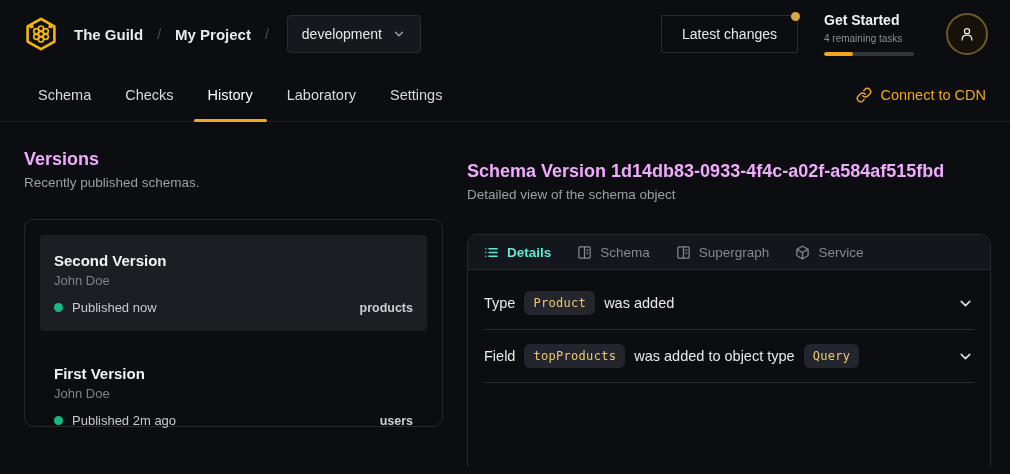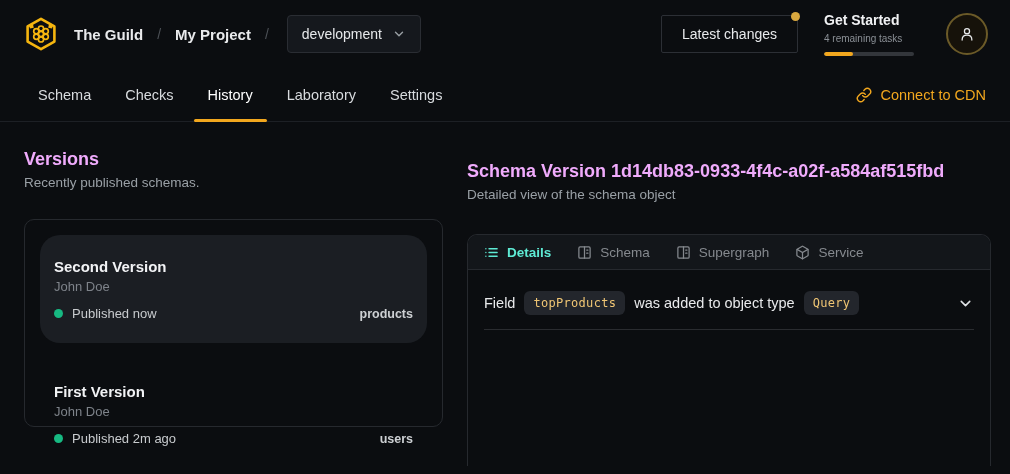--- a/index.html
+++ b/index.html
@@ -54,21 +54,21 @@
 
   
   .main{position:relative;height:352px;}
   .col-left{position:absolute;left:24px;top:0;width:419px;}
   .col-right{position:absolute;left:467px;top:12px;width:524px;}
   .col-title{font-size:18px;font-weight:700;color:#f0abfc;margin-top:26px;line-height:22px;}
   .col-sub{font-size:13.5px;color:var(--muted);margin-top:4px;line-height:18px;}
 
   
   .versions-card{margin-top:27px;border:1px solid var(--border);border-radius:10px;padding:15px;height:208px;}
-  .version-item{border-radius:20px;padding:22px 14px;cursor:pointer;}
+  .version-item{border-radius:4px;padding:16px 14px;cursor:pointer;}
   .version-item.selected{background:var(--item-bg);}
   .version-item + .version-item{margin-top:17px;}
   .v-title{font-size:15px;font-weight:600;color:#f2f3f5;line-height:19px;}
   .v-author{font-size:13px;color:var(--muted2);line-height:17px;margin-top:2px;}
   .v-row{display:flex;align-items:center;margin-top:11px;}
   .green-dot{width:9px;height:9px;border-radius:50%;background:var(--green);margin-right:9px;}
   .v-status{font-size:13px;color:#c8cbce;}
   .v-service{margin-left:auto;font-size:12.5px;font-weight:700;color:#cdd0d3;}
 
   
@@ -227,20 +227,29 @@
               <path d="M21 16V8a2 2 0 0 0-1-1.73l-7-4a2 2 0 0 0-2 0l-7 4A2 2 0 0 0 3 8v8a2 2 0 0 0 1 1.73l7 4a2 2 0 0 0 2 0l7-4A2 2 0 0 0 21 16z"></path>
               <polyline points="3.27 6.96 12 12.01 20.73 6.96"></polyline>
                 <line x1="12" y1="22.08" x2="12" y2="12"></line>
             </svg>
             <span>Service</span>
           </div>
         </div>
 
         <div class="detail-body">
 
+          <div class="change-row">
+            <span class="c-text">Type</span>
+            <code class="pill">Product</code>
+            <span class="c-text">was added</span>
+
+            <svg class="row-chev" width="17" height="17" viewBox="0 0 24 24" fill="none" stroke="#dfe2e5" stroke-width="2.2" stroke-linecap="round" stroke-linejoin="round">
+                <polyline points="6 9 12 15 18 9"></polyline>
+              </svg>
+          </div>
 
           <div class="change-row">
             <span class="c-text">Field</span>
             <code class="pill">topProducts</code>
             <span class="c-text">was added to object type</span>
             <code class="pill">Query</code>
             <svg class="row-chev" width="17" height="17" viewBox="0 0 24 24" fill="none" stroke="#dfe2e5" stroke-width="2.2" stroke-linecap="round" stroke-linejoin="round">
                 <polyline points="6 9 12 15 18 9"></polyline>
               </svg>
           </div>

